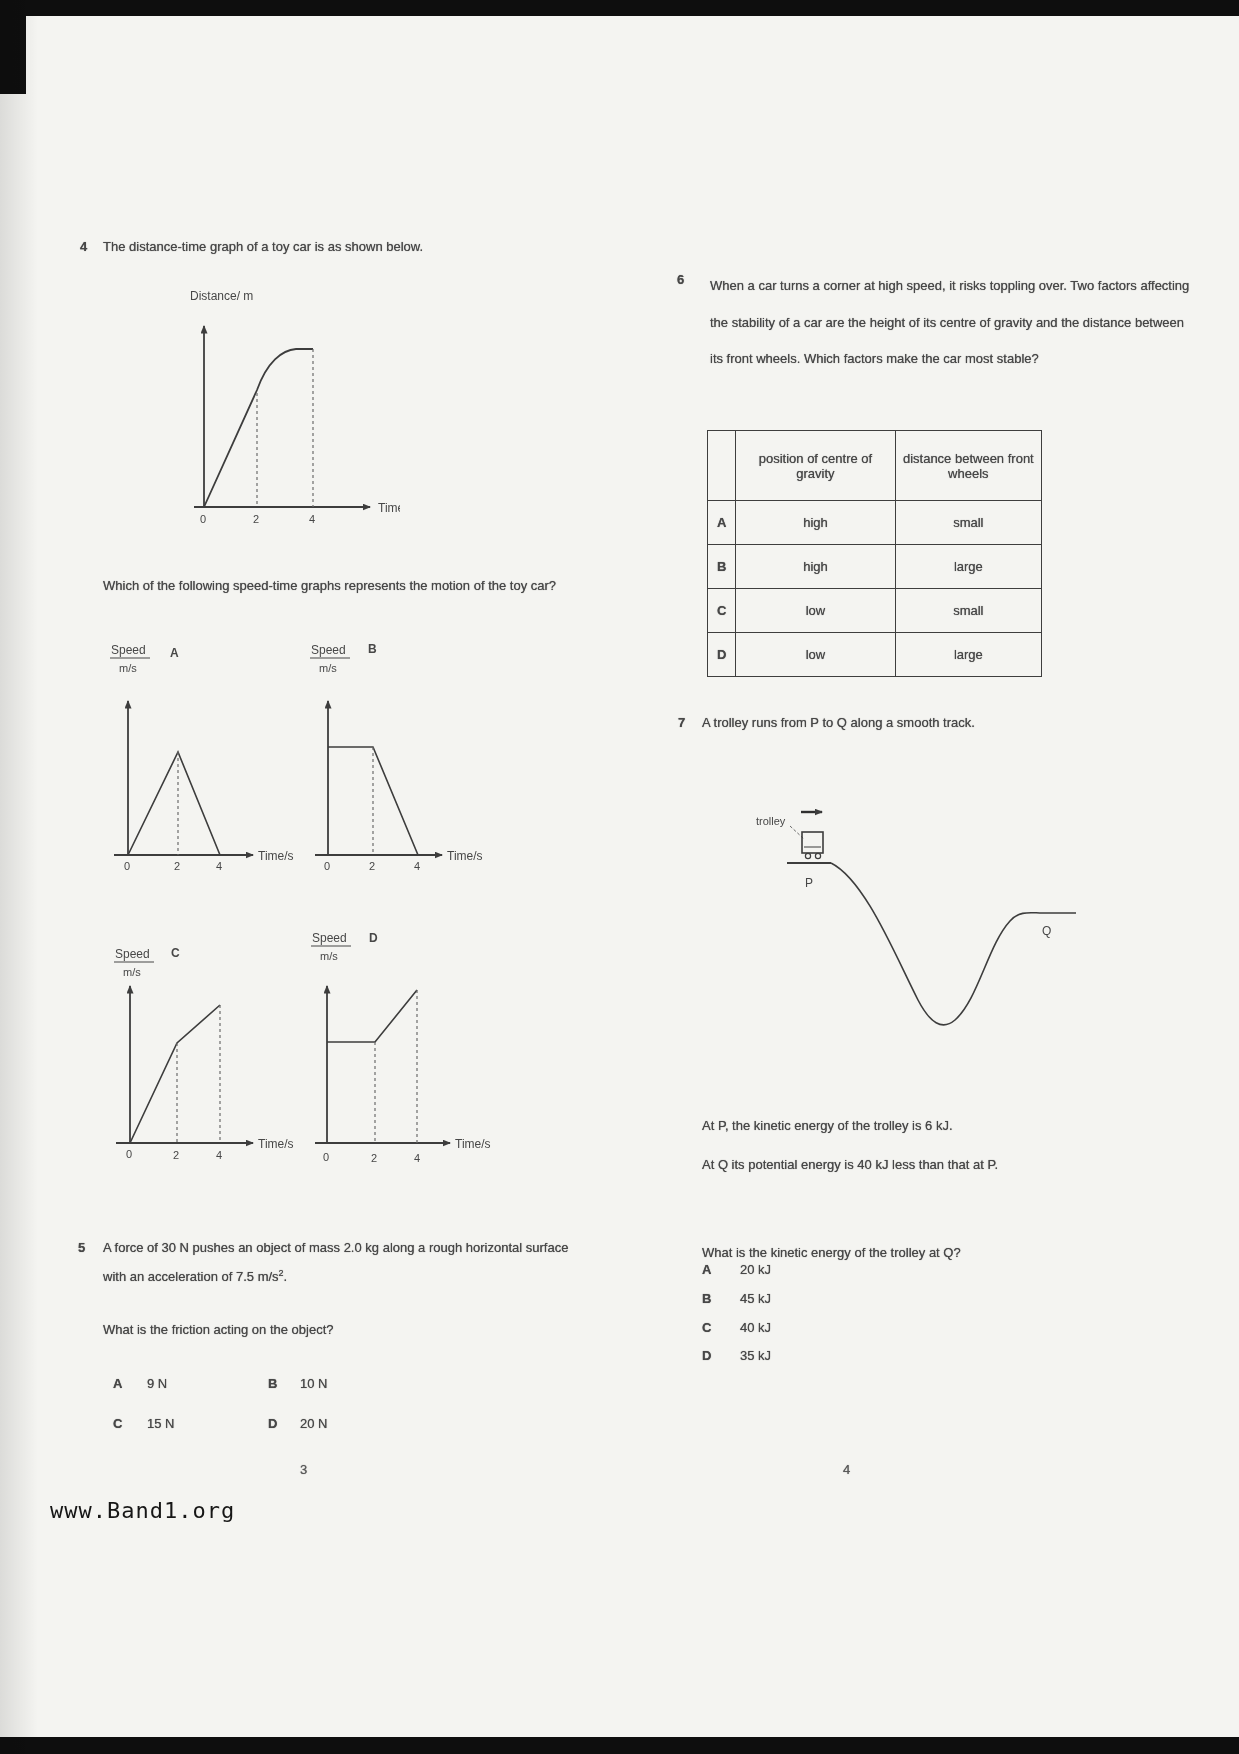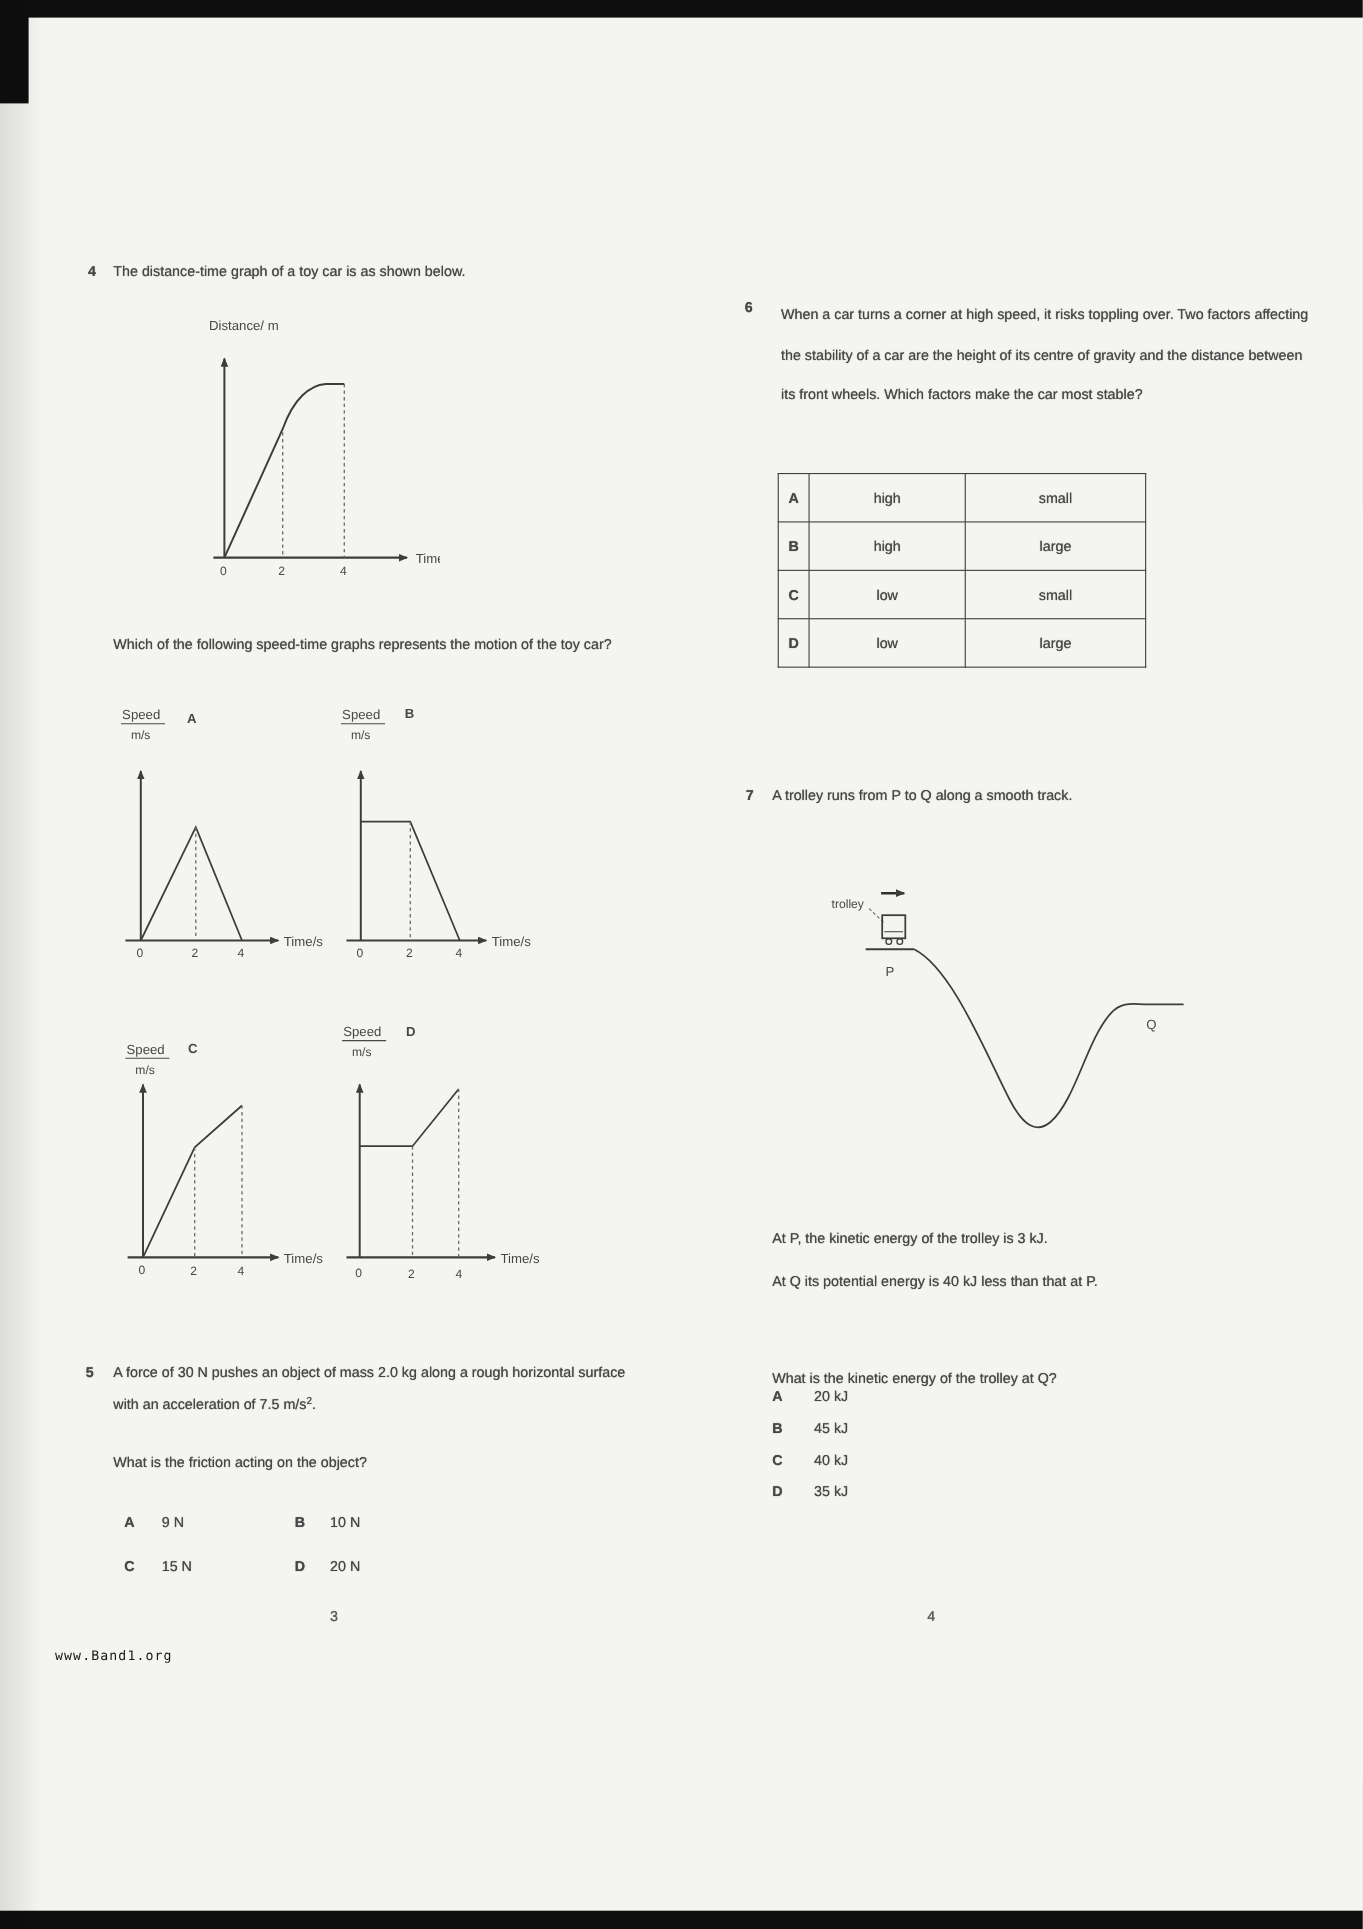--- a/index.html
+++ b/index.html
@@ -10,21 +10,21 @@
     font-family:"Liberation Sans", sans-serif;
   }
   .abs { position:absolute; }
   .scan { color:#474747; text-shadow:0 0 0.8px rgba(64,64,64,0.85); }
   .t  { font-size:13px; white-space:nowrap; }
   .b  { font-weight:bold; }
   .bar { background:#0e0e0e; }
   .edge-shadow {
     background:linear-gradient(to right, rgba(0,0,0,0.10), rgba(0,0,0,0));
   }
-  .wm { font-family:"DejaVu Sans Mono", monospace; font-size:12px; color:#161616; letter-spacing:1px; }
+  .wm { font-family:"DejaVu Sans Mono", monospace; font-size:22px; color:#161616; letter-spacing:1px; }
   .pgnum { font-size:13px; color:#5a5a5a; }
   table.qtable { border-collapse:collapse; }
   table.qtable td, table.qtable th {
     border:1.6px solid #3e3e3e; font-size:13px; font-weight:normal;
     color:#474747; text-align:center; vertical-align:middle; padding:2px 6px;
   }
   table.qtable .rowlbl { font-weight:bold; width:28px; }
   svg text { font-family:"Liberation Sans", sans-serif; font-size:12px; fill:#474747; }
   svg .small { font-size:11px; }
   sup { font-size:9px; }
@@ -143,20 +143,25 @@
 
   <div class="abs scan pgnum" style="left:300px;top:1462px;">3</div>
 
   <div class="abs scan t b" style="left:677px;top:272px;">6</div>
   <div class="abs scan t" style="left:710px;top:278px;">When a car turns a corner at high speed, it risks toppling over. Two factors affecting</div>
   <div class="abs scan t" style="left:710px;top:315px;">the stability of a car are the height of its centre of gravity and the distance between</div>
   <div class="abs scan t" style="left:710px;top:351px;">its front wheels. Which factors make the car most stable?</div>
 
   <table class="qtable abs scan" style="left:707px;top:430px;width:335px;">
     <tbody>
+        <tr style="height:70px;">
+      <th></th>
+      <th style="width:158px;">position of centre of gravity</th>
+      <th style="width:145px;">distance between front wheels</th>
+    </tr>
     <tr style="height:44px;">
       <td class="rowlbl">A</td>
       <td>high</td>
       <td>small</td>
     </tr>
     <tr style="height:44px;">
       <td class="rowlbl">B</td>
       <td>high</td>
       <td>large</td>
     </tr>
@@ -183,21 +188,21 @@
     <rect x="112" y="37" width="21" height="21" fill="none" stroke="#3d3d3d" stroke-width="1.6"></rect>
     <line x1="114" y1="52" x2="131" y2="52" stroke="#3d3d3d" stroke-width="1"></line>
     <circle cx="118" cy="61" r="2.6" fill="none" stroke="#3d3d3d" stroke-width="1.2"></circle>
     <circle cx="128" cy="61" r="2.6" fill="none" stroke="#3d3d3d" stroke-width="1.2"></circle>
     <line x1="97" y1="68" x2="141" y2="68" stroke="#3d3d3d" stroke-width="1.8"></line>
     <text x="115" y="92">P</text>
     <path d="M141,68 C175,85 205,160 228,205 C240,228 252,236 265,225 C288,205 298,150 320,126 C330,115 341,118 352,118 L386,118" fill="none" stroke="#3d3d3d" stroke-width="1.6"></path>
     <text x="352" y="140">Q</text>
   </svg>
 
-  <div class="abs scan t" style="left:702px;top:1118px;">At P, the kinetic energy of the trolley is 3 kJ.</div>
+  <div class="abs scan t" style="left:702px;top:1118px;">At P, the kinetic energy of the trolley is 6 kJ.</div>
   <div class="abs scan t" style="left:702px;top:1157px;">At Q its potential energy is 40 kJ less than that at P.</div>
   <div class="abs scan t" style="left:702px;top:1245px;">What is the kinetic energy of the trolley at Q?</div>
 
   <div class="abs scan t b" style="left:702px;top:1262px;">A</div>
   <div class="abs scan t" style="left:740px;top:1262px;">20 kJ</div>
   <div class="abs scan t b" style="left:702px;top:1291px;">B</div>
   <div class="abs scan t" style="left:740px;top:1291px;">45 kJ</div>
   <div class="abs scan t b" style="left:702px;top:1320px;">C</div>
   <div class="abs scan t" style="left:740px;top:1320px;">40 kJ</div>
   <div class="abs scan t b" style="left:702px;top:1348px;">D</div>

